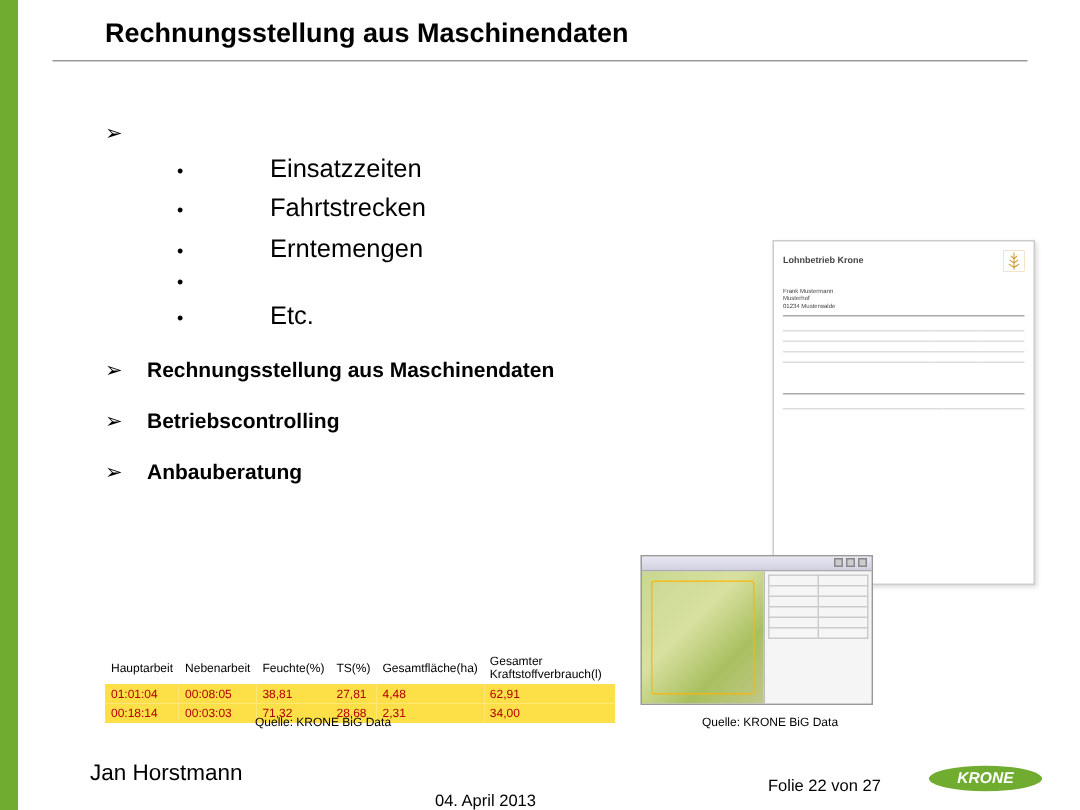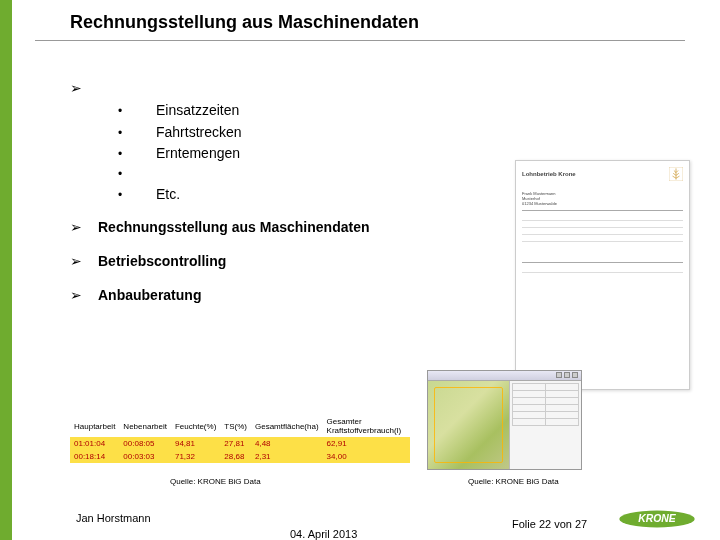--- a/index.html
+++ b/index.html
@@ -59,21 +59,22 @@
   .sub-row {
     display: flex;
     align-items: baseline;
     line-height: 1.55;
   }
   .sub-dot {
     width: 38px;
     font-size: 12px;
   }
   .sub-text {
-    font-size: 14px;
+    font-size: 17px;
+    margin-left: 24px;
   }
   .spacer { height: 14px; }
 
   
   .doc-thumb {
     position: absolute;
     right: 30px; top: 160px;
     width: 175px; height: 230px;
     background: #fff;
     border: 1px solid #ccc;
@@ -96,21 +97,21 @@
   .doc-logo {
     width: 14px; height: 14px;
   }
   .doc-line { border-top: 0.5px solid #aaa; margin: 3px 0; }
   .doc-table { width:100%; border-collapse:collapse; font-size:3.5px; }
   .doc-table td { padding: 1px 2px; border-bottom: 0.5px solid #ddd; }
 
   
   .pink-table {
     position: absolute;
-    left: 70px; top: 415px;
+    left: 70px; top: 434px;
     width: 340px;
     font-size: 8px;
     border-collapse: collapse;
   }
   .pink-table th {
     background: #fff;
     color: #000;
     font-weight: normal;
     text-align: left;
     padding: 2px 4px;
@@ -173,22 +174,22 @@
   .source2 {
     position: absolute;
     left: 468px; top: 477px;
     font-size: 8px;
     color: #000;
   }
 
   
   .footer-author {
     position: absolute;
-    left: 76px; bottom: 16px;
-    font-size: 11px; color:#000;
+    left: 60px; bottom: 16px;
+    font-size: 15px; color:#000;
   }
   .footer-date {
     position: absolute;
     left: 290px; bottom: 0;
     font-size: 11px; color:#000;
   }
   .footer-page {
     position: absolute;
     left: 512px; bottom: 10px;
     font-size: 11px; color:#000;
@@ -317,21 +318,21 @@
     <th>Hauptarbeit</th>
     <th>Nebenarbeit</th>
     <th>Feuchte(%)</th>
     <th>TS(%)</th>
     <th>Gesamtfläche(ha)</th>
     <th>Gesamter Kraftstoffverbrauch(l)</th>
   </tr>
   <tr>
     <td>01:01:04</td>
     <td>00:08:05</td>
-    <td>94,81</td>
+    <td>38,81</td>
     <td>27,81</td>
     <td>4,48</td>
     <td>62,91</td>
   </tr>
   <tr>
     <td>00:18:14</td>
     <td>00:03:03</td>
     <td>71,32</td>
     <td>28,68</td>
     <td>2,31</td>

